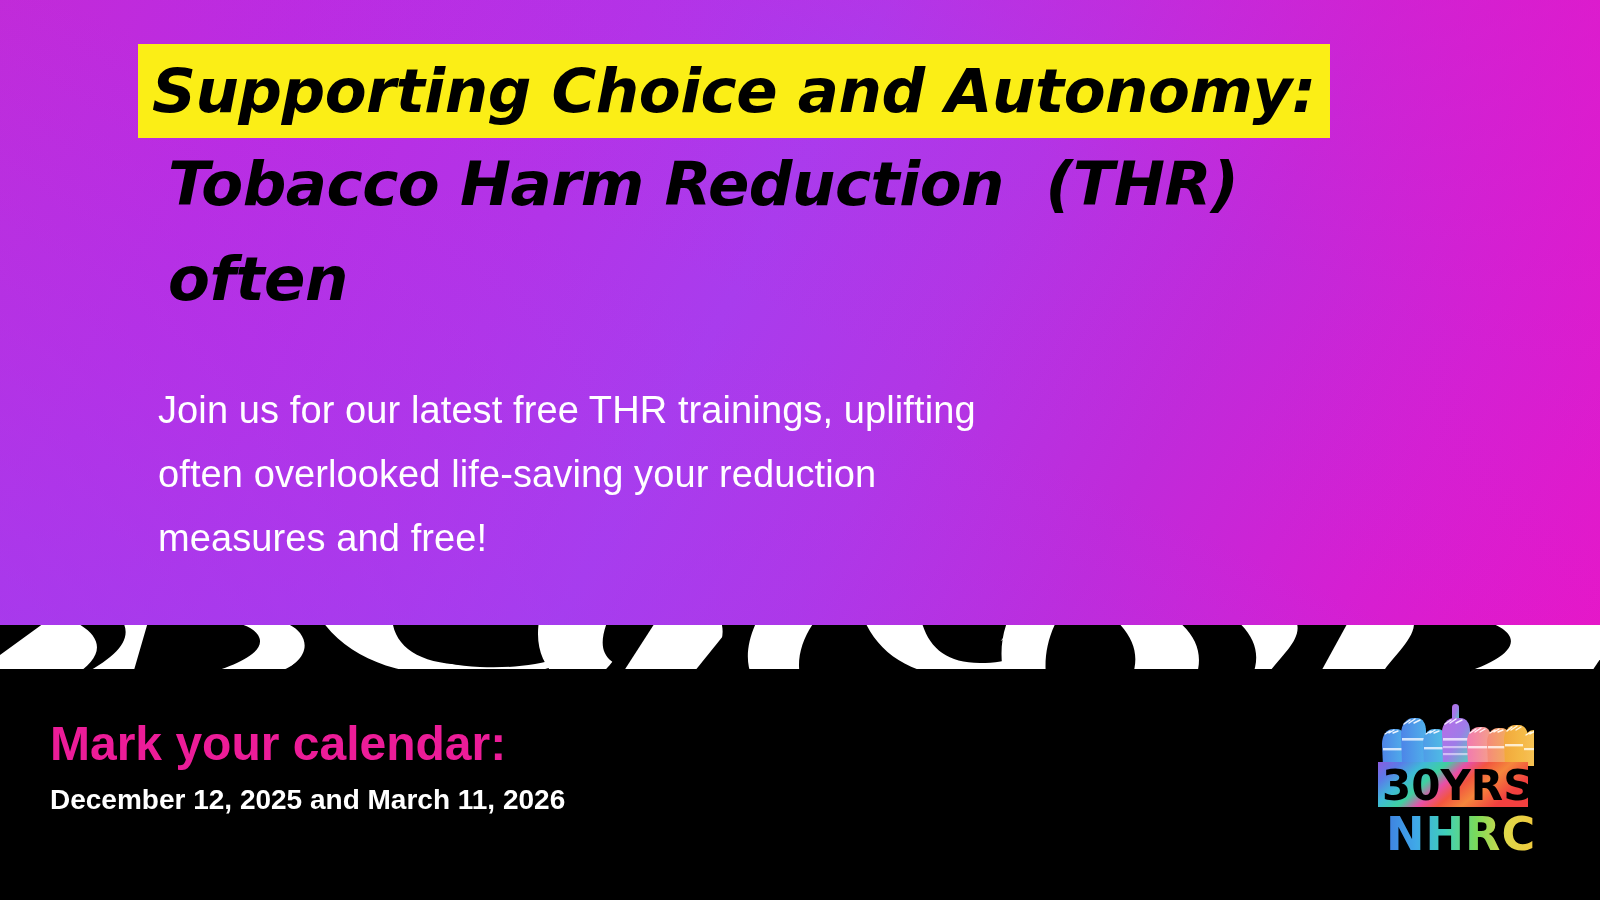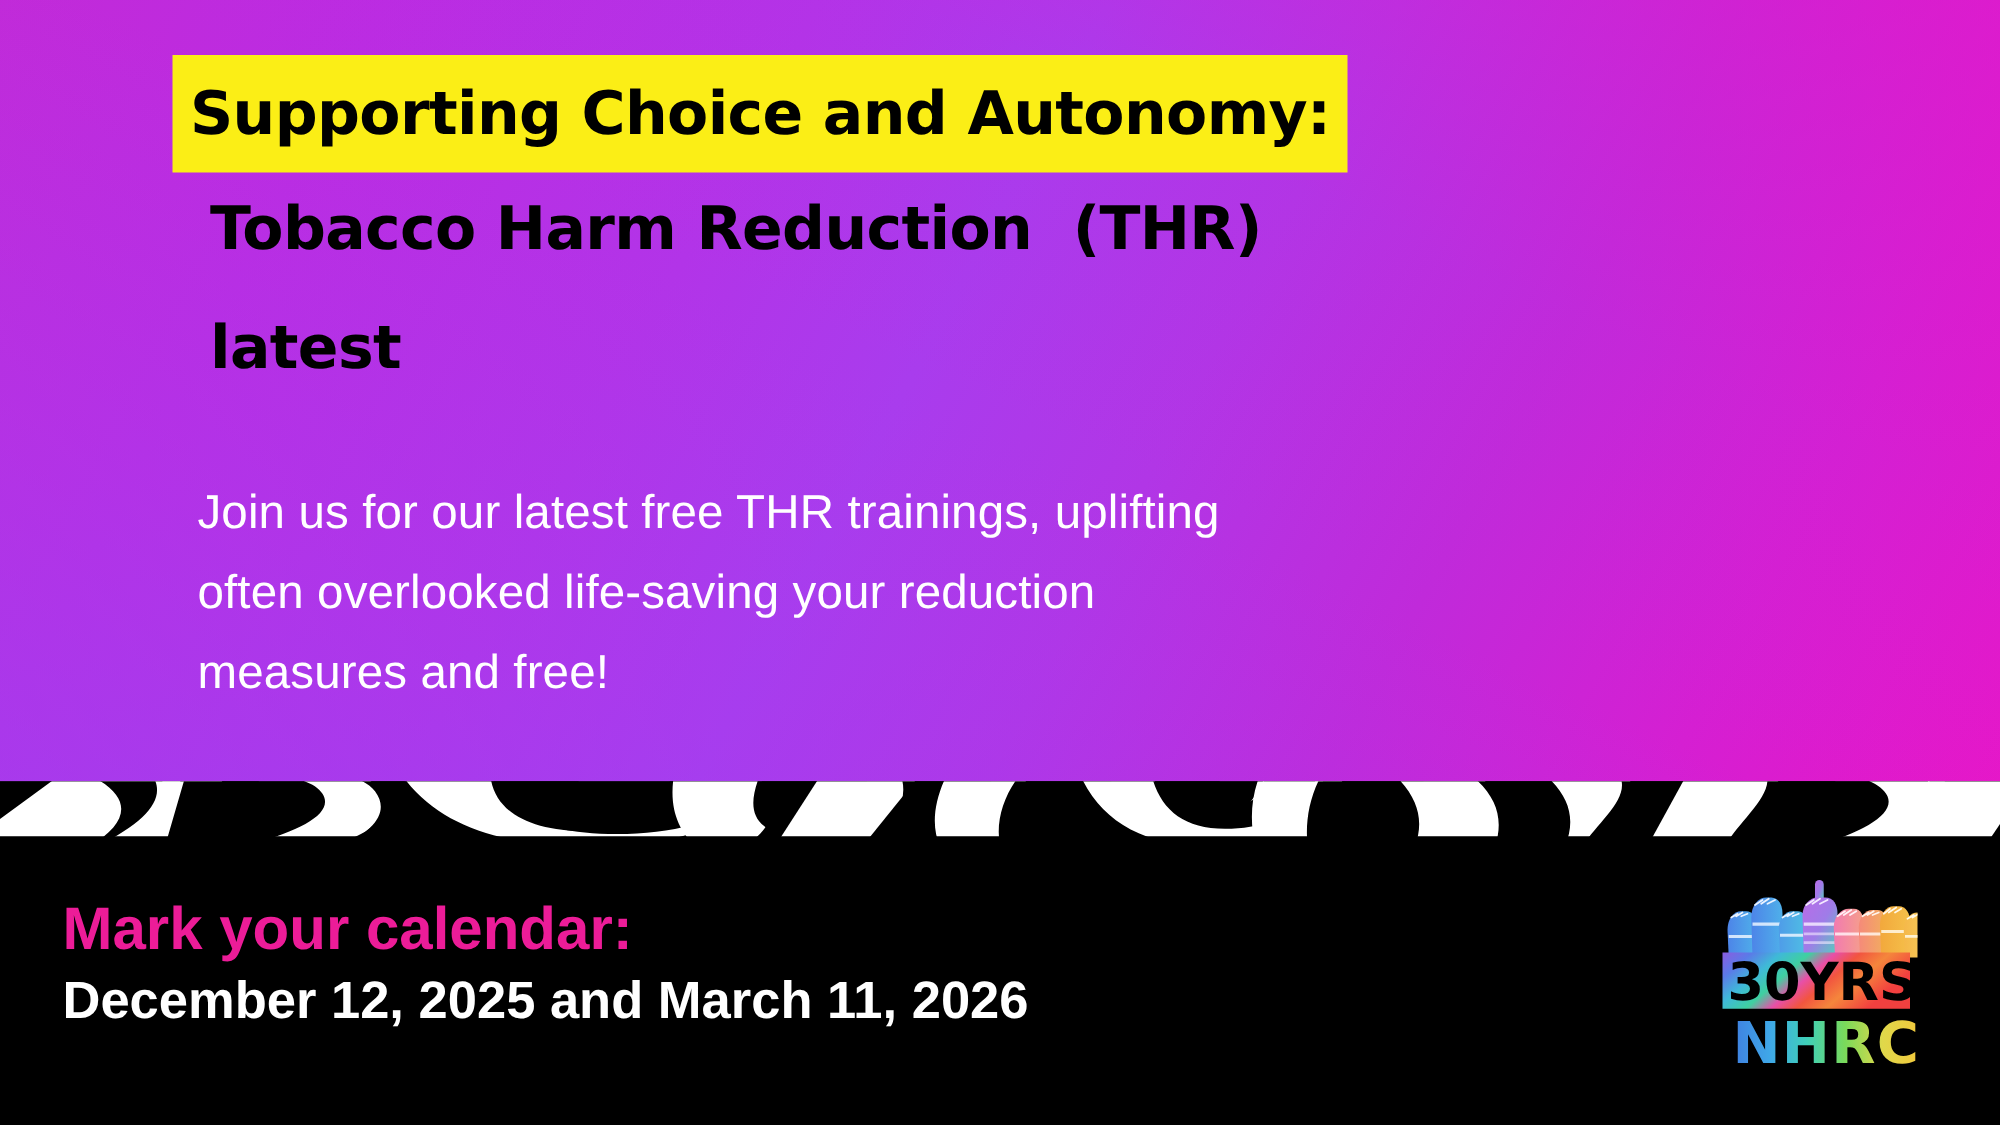--- a/index.html
+++ b/index.html
@@ -47,28 +47,29 @@
 
   
   .title-block {
     position:absolute;
     left:152px; top:44px;
     width:1320px;
   }
   .title-line {
     font-family:"DejaVu Sans", sans-serif;
     font-weight:700;
-    font-size:48px;
+    font-size:61px;
     line-height:95px;
     letter-spacing:-0.5px;
     color:#000;
     white-space:pre;
     display:block;
     transform:scaleX(1.0);
     transform-origin:left center;
+    font-style:italic;
   }
   .title-line.hl {
     background:#FBEE16;
     display:inline-block;
     padding:12px 14px 12px 14px;
     line-height:70px;
     margin-left:-14px;
     margin-bottom:-2px;
   }
   .title-line.l2, .title-line.l3 { margin-left:16px; }
@@ -114,21 +115,21 @@
     line-height:46px;
     letter-spacing:0px;
     white-space:pre;
   }
   .cal-dates {
     position:absolute;
     left:50px; top:775px;
     color:#ffffff;
     font-family:"Liberation Sans", sans-serif;
     font-weight:700;
-    font-size:42px;
+    font-size:28px;
     line-height:50px;
     letter-spacing:0px;
     white-space:pre;
   }
 
   
   .logo {
     position:absolute;
     left:1366px; top:698px;
     width:168px; height:160px;
@@ -139,21 +140,21 @@
 <body>
 
 <div class="poster">
 
   <div class="hero">
     <div class="hero-inner">
 
       <div class="title-block">
         <span class="title-line hl">Supporting Choice and Autonomy:</span>
         <span class="title-line l2">Tobacco Harm Reduction  (THR)</span>
-        <span class="title-line l3">latest</span>
+        <span class="title-line l3">often</span>
       </div>
 
       <div class="body-copy">
         <span>Join us for our latest free THR trainings, uplifting</span>
         <span>often overlooked life-saving your reduction</span>
         <span>measures and free!</span>
       </div>
 
     </div>
   </div>

